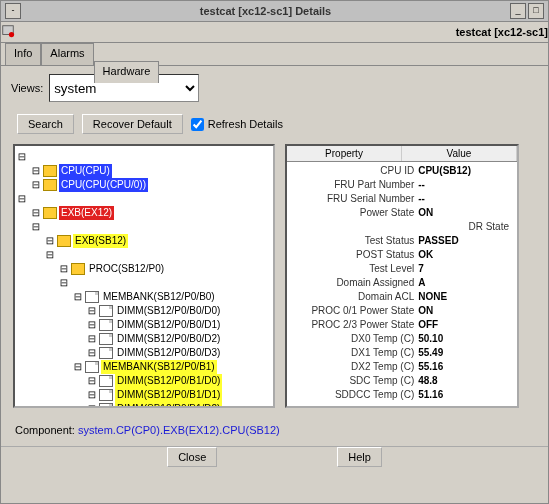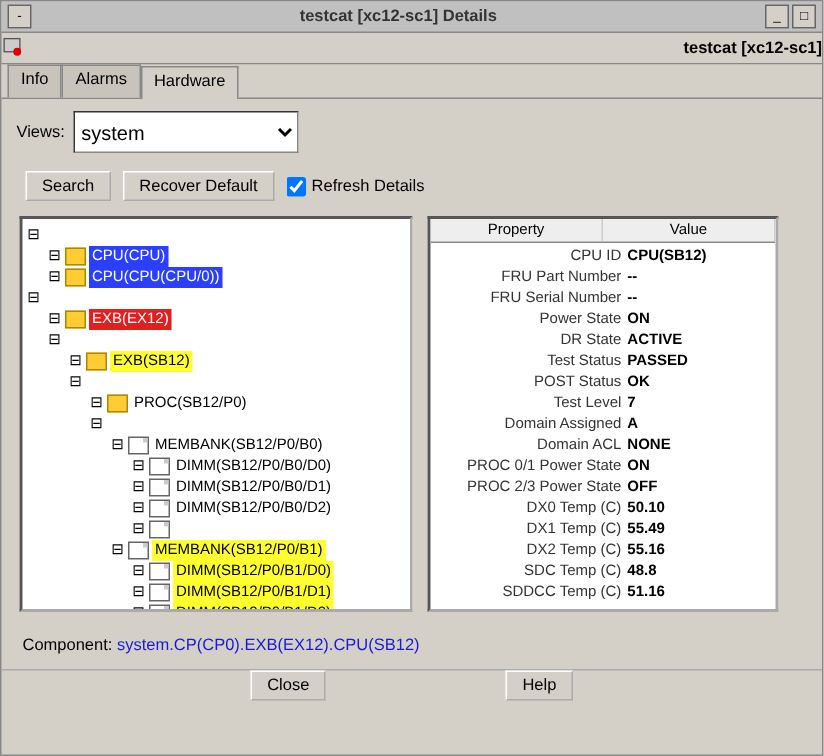--- a/index.html
+++ b/index.html
@@ -5,21 +5,21 @@
 html,body{margin:0;padding:0;font-family:Arial,Ans-Serif;font-size:11px;background:#d4d0c8;color:#000}
 .window{width:549px;height:504px;background:#d4d0c8;position:relative;border:1px solid #888;box-sizing:border-box}
 .titlebar{height:20px;background:#c0c0c0;border-bottom:1px solid #888;display:flex;align-items:center;padding:0 4px;justify-content:space-between}
 .titlebar .t{flex:1;text-align:center;font-weight:bold;color:#333}
 .tb-btns{display:flex;gap:2px}
 .tb-btn{width:14px;height:14px;border:1px solid #666;background:#d4d0c8;font-size:9px;line-height:12px;text-align:center}
 .subtitle{height:20px;display:flex;align-items:center;justify-content:space-between;gap:4px;border-bottom:1px solid #888;font-weight:bold}
 .subtitle svg{width:14px;height:14px}
 .tabs{display:flex;height:22px;border-bottom:1px solid #888;background:#d4d0c8;padding-left:4px}
 .tab{padding:3px 8px;border:1px solid #888;border-bottom:none;background:#c8c4bc;margin-right:0;font-size:11px;cursor:pointer}
-.tab.active{background:#d4d0c8;font-weight:normal;position:relative;top:1px}
+.tab.active{background:#d4d0c8;font-weight:normal;position:relative;top:18px}
 .views-row{display:flex;align-items:center;gap:6px;padding:8px 10px}
 .views-row select{width:150px;height:28px;background:#fff;border:1px inset #888}
 .btn-row{display:flex;align-items:center;gap:8px;padding:4px 16px}
 .btn{padding:3px 10px;border:1px outset #fff;background:#d4d0c8;cursor:pointer;font-size:11px}
 .chk{display:flex;align-items:center;gap:4px}
 .chk input{margin:0}
 .panels{display:flex;gap:10px;padding:6px 12px}
 .panel{border:2px inset #aaa;background:#fff;overflow:auto}
 .tree-panel{width:258px;height:260px}
 .prop-panel{width:230px;height:260px}
@@ -150,20 +150,21 @@
             <span class="lbl ">DIMM(SB12/P0/B0/D1)</span>
           </div>
           <div class="tn" style="padding-left: 70px;">
             <span class="tog">⊟</span>
             <span class="ic ic-doc"></span>
             <span class="lbl ">DIMM(SB12/P0/B0/D2)</span>
           </div>
           <div class="tn" style="padding-left: 70px;">
             <span class="tog">⊟</span>
             <span class="ic ic-doc"></span>
+            <span class="lbl ">DIMM(SB12/P0/B0/D3)</span>
           </div>
           <div class="tn" style="padding-left: 56px;">
             <span class="tog">⊟</span>
             <span class="ic ic-doc"></span>
             <span class="lbl hl-yellow">MEMBANK(SB12/P0/B1)</span>
           </div>
           <div class="tn" style="padding-left: 70px;">
             <span class="tog">⊟</span>
             <span class="ic ic-doc"></span>
             <span class="lbl hl-yellow">DIMM(SB12/P0/B1/D0)</span>
@@ -197,21 +198,20 @@
           <div class="pr">
             <div class="k">FRU Serial Number</div>
             <div class="v">--</div>
           </div>
           <div class="pr">
             <div class="k">Power State</div>
             <div class="v">ON</div>
           </div>
           <div class="pr">
             <div class="k">DR State</div>
-            <div class="v">ACTIVE</div>
           </div>
           <div class="pr">
             <div class="k">Test Status</div>
             <div class="v">PASSED</div>
           </div>
           <div class="pr">
             <div class="k">POST Status</div>
             <div class="v">OK</div>
           </div>
           <div class="pr">

